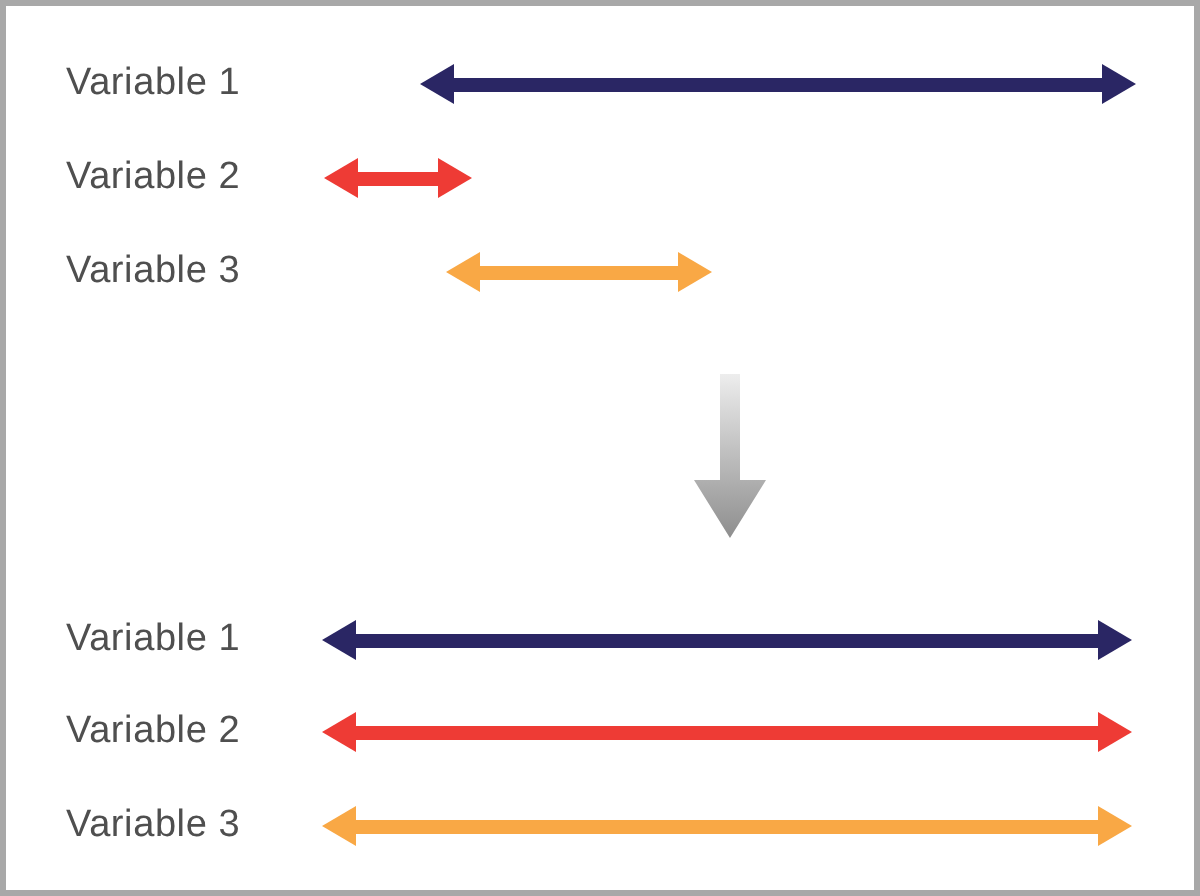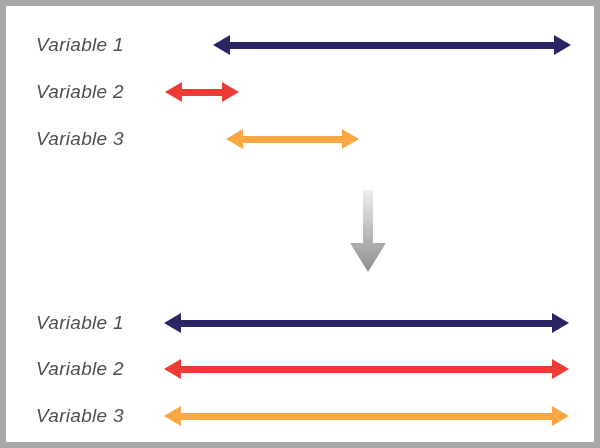--- a/index.html
+++ b/index.html
@@ -6,24 +6,23 @@
     margin: 0;
     padding: 0;
     background: #ffffff;
     font-family: "Liberation Sans", sans-serif;
   }
   .canvas {
     position: relative;
     width: 600px;
     height: 448px;
     box-sizing: border-box;
-    border: 6px solid #f97316;
+    border: 3px solid #f97316;
     background: #ffffff;
     overflow: hidden;
-    font-style: italic;
   }
   .var-label {
     position: absolute;
     left: 30px;
     font-size: 19px;
     line-height: 22px;
     color: #4f4f4f;
     letter-spacing: 0.3px;
     white-space: nowrap;
   }

